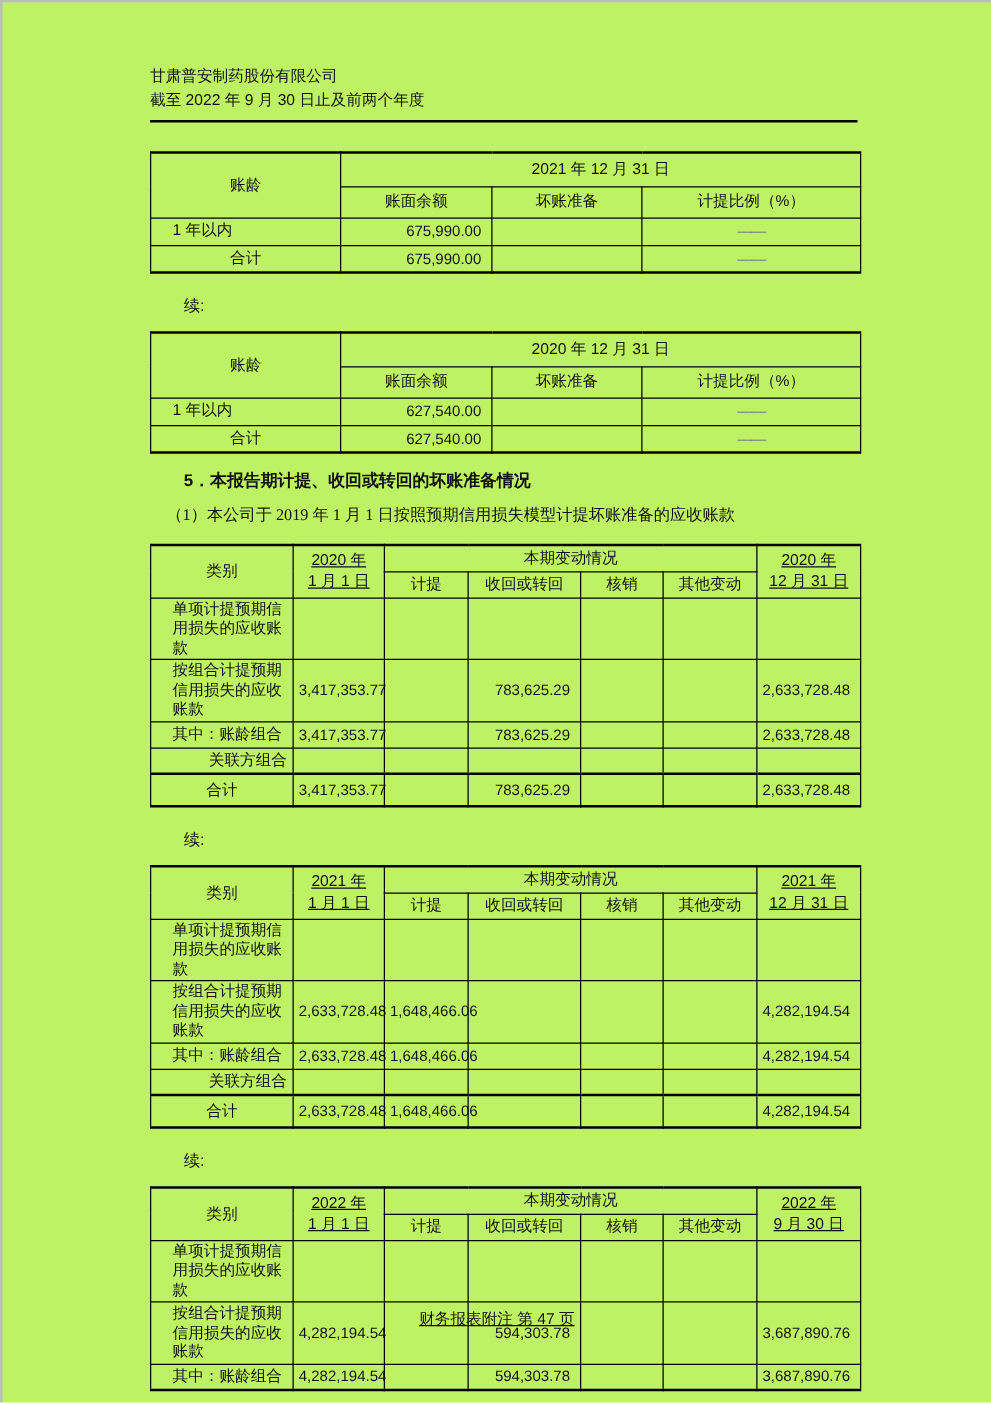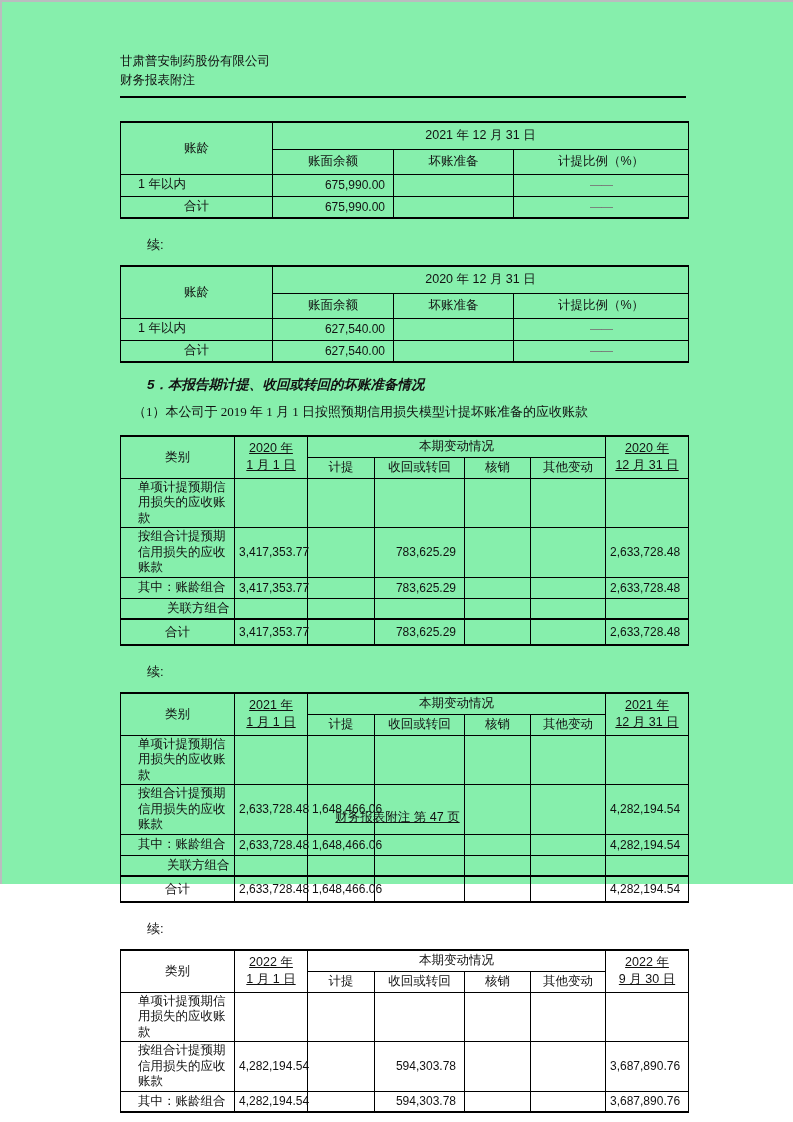--- a/index.html
+++ b/index.html
@@ -5,22 +5,22 @@
   * { box-sizing: border-box; margin: 0; padding: 0; }
   html, body { background: #fff; }
   body {
     width: 793px; height: 1122px;
     font-family: "Liberation Sans", sans-serif;
     color: #111;
     position: relative;
     overflow: hidden;
   }
   .page {
-    width: 793px; height: 884px;
-    background: #86efac;
+    width: 793px; height: 1122px;
+    background: #bef264;
     border-left: 2px solid #babdbf;
     border-top: 2px solid #babdbf;
     position: relative;
   }
   .content { padding: 50px 107px 0 118px; }
 
   .doc-header p { font-size: 12.5px; line-height: 18.5px; white-space: nowrap; }
   .header-rule { border-top: 2px solid #000; margin-top: 7px; }
 
   table {
@@ -44,42 +44,42 @@
   .dash { text-align: center; color: #777; letter-spacing: -1px; font-size: 12px; }
   .pre { white-space: pre-line; text-align: center; line-height: 17px; text-decoration: underline; }
 
   .aging { margin-top: 23px; }
   .aging tr.h1 td { height: 27px; }
   .aging tr.h2 td { height: 25px; }
   .aging tr.b  td { height: 22px; }
 
   .cont { font-size: 13px; margin: 17px 0 11px 27px; }
 
-  .sec-head { font-size: 13.5px; font-weight: bold; margin: 13px 0 0 27px; font-style: italic; }
+  .sec-head { font-size: 13.5px; font-weight: bold; margin: 13px 0 0 27px; }
   .sec-sub  { font-size: 13px; margin: 9px 0 14px 13px; font-family: Liberation Serif, serif; }
 
   .mov tr.h td { height: 21px; text-align: center; }
   .mov td { height: 21px; }
   .mov tr.two td { height: 33px; }
   .mov tr.total td { border-top: 2px solid #000; height: 26px; }
 
   .footer {
     position: absolute; left: 0; right: 0; bottom: 58px;
     text-align: center; font-size: 12.5px; color: #111; text-decoration: underline;
   }
 </style>
 </head>
 <body>
 
 <div class="page">
   <div class="content">
 
     <div class="doc-header">
       <p>甘肃普安制药股份有限公司</p>
-      <p>财务报表附注</p>
+      <p>截至 2022 年 9 月 30 日止及前两个年度</p>
     </div>
     <div class="header-rule"></div>
 
     <table class="doc aging">
       <colgroup>
           <col style="width:152px">
           <col style="width:121px">
           <col style="width:120px">
           <col style="width:175px">
         </colgroup>

